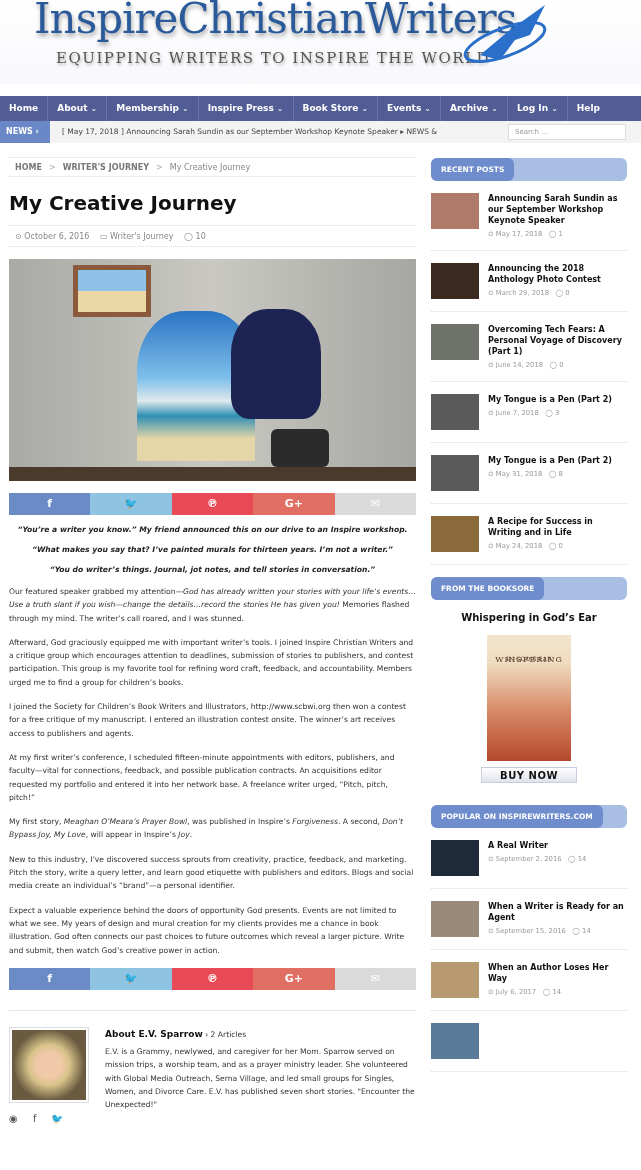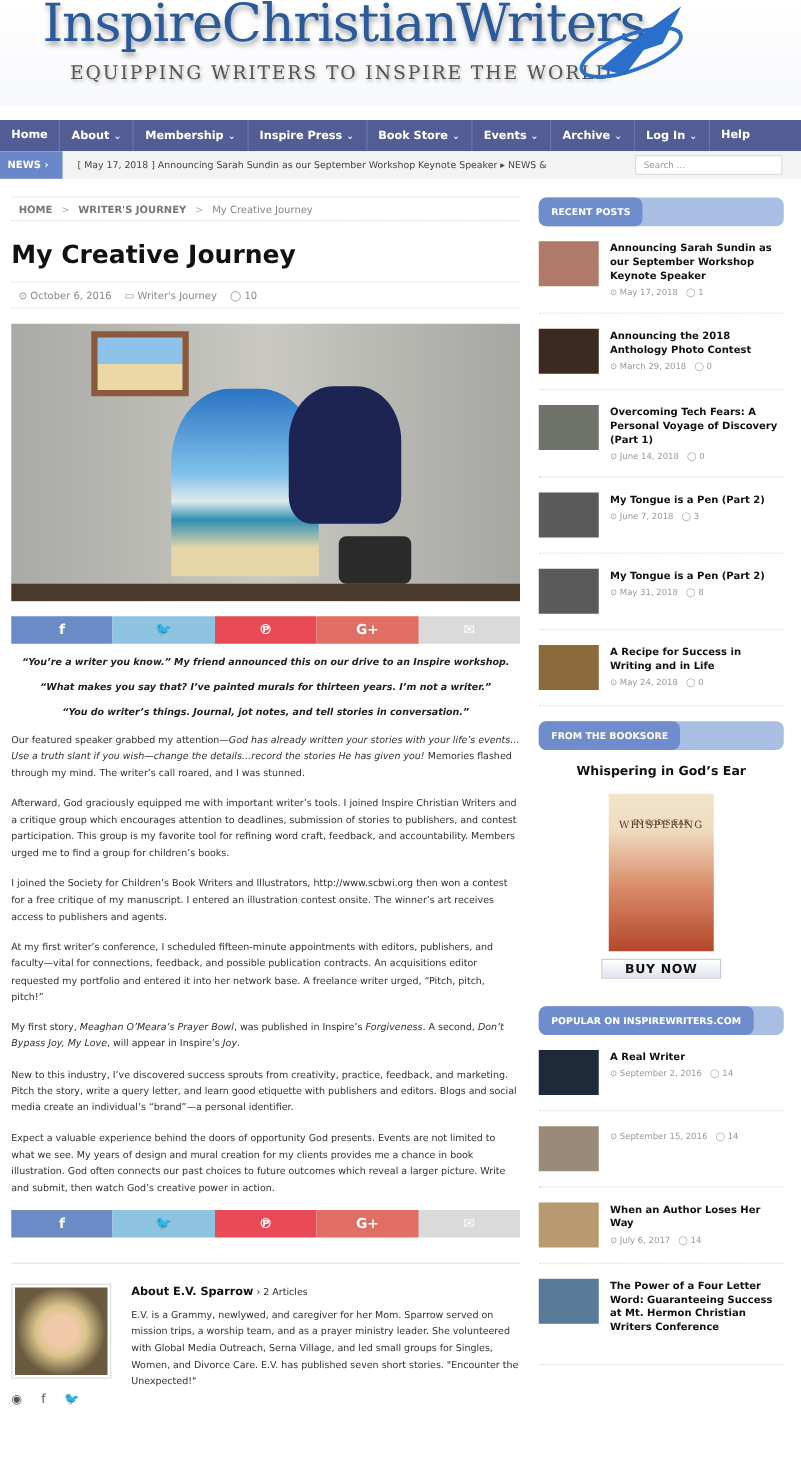--- a/index.html
+++ b/index.html
@@ -206,31 +206,28 @@
       <div class="post">
         <div class="thumb" style="background:#1e2a3a"></div>
         <div>
           <div class="post-title">A Real Writer</div>
           <div class="post-meta"><span>⊙ September 2, 2016</span>&nbsp;&nbsp;&nbsp;<span>◯ 14</span></div>
         </div>
       </div>
       <div class="post">
         <div class="thumb" style="background:#9a8a7a"></div>
         <div>
+          <div class="post-title">When a Writer is Ready for an Agent</div>
           <div class="post-meta"><span>⊙ September 15, 2016</span>&nbsp;&nbsp;&nbsp;<span>◯ 14</span></div>
         </div>
       </div>
       <div class="post">
         <div class="thumb" style="background:#b89a70"></div>
         <div>
           <div class="post-title">When an Author Loses Her Way</div>
           <div class="post-meta"><span>⊙ July 6, 2017</span>&nbsp;&nbsp;&nbsp;<span>◯ 14</span></div>
         </div>
       </div>
       <div class="post">
         <div class="thumb" style="background:#5a7a9a"></div>
-        <div>
-          <div class="post-title">The Power of a Four Letter Word: Guaranteeing Success at Mt. Hermon Christian Writers Conference</div>
-          <div class="post-meta"><span></span>&nbsp;&nbsp;&nbsp;<span></span></div>
-        </div>
       </div>
     </div>
 </div>
 
 </body></html>

